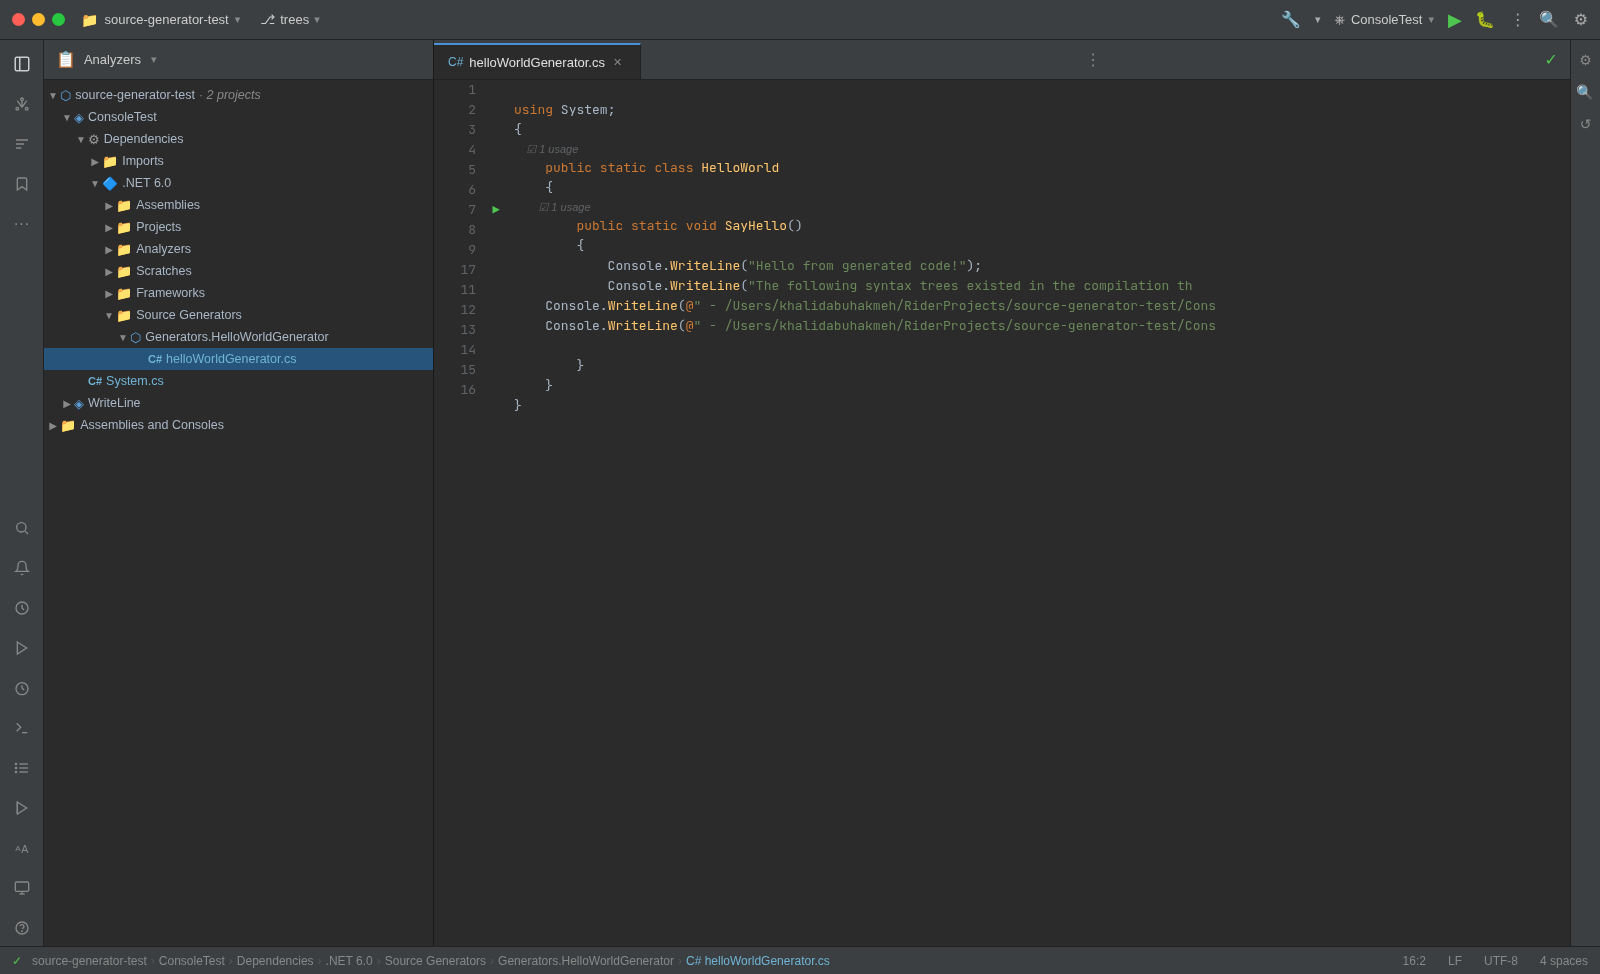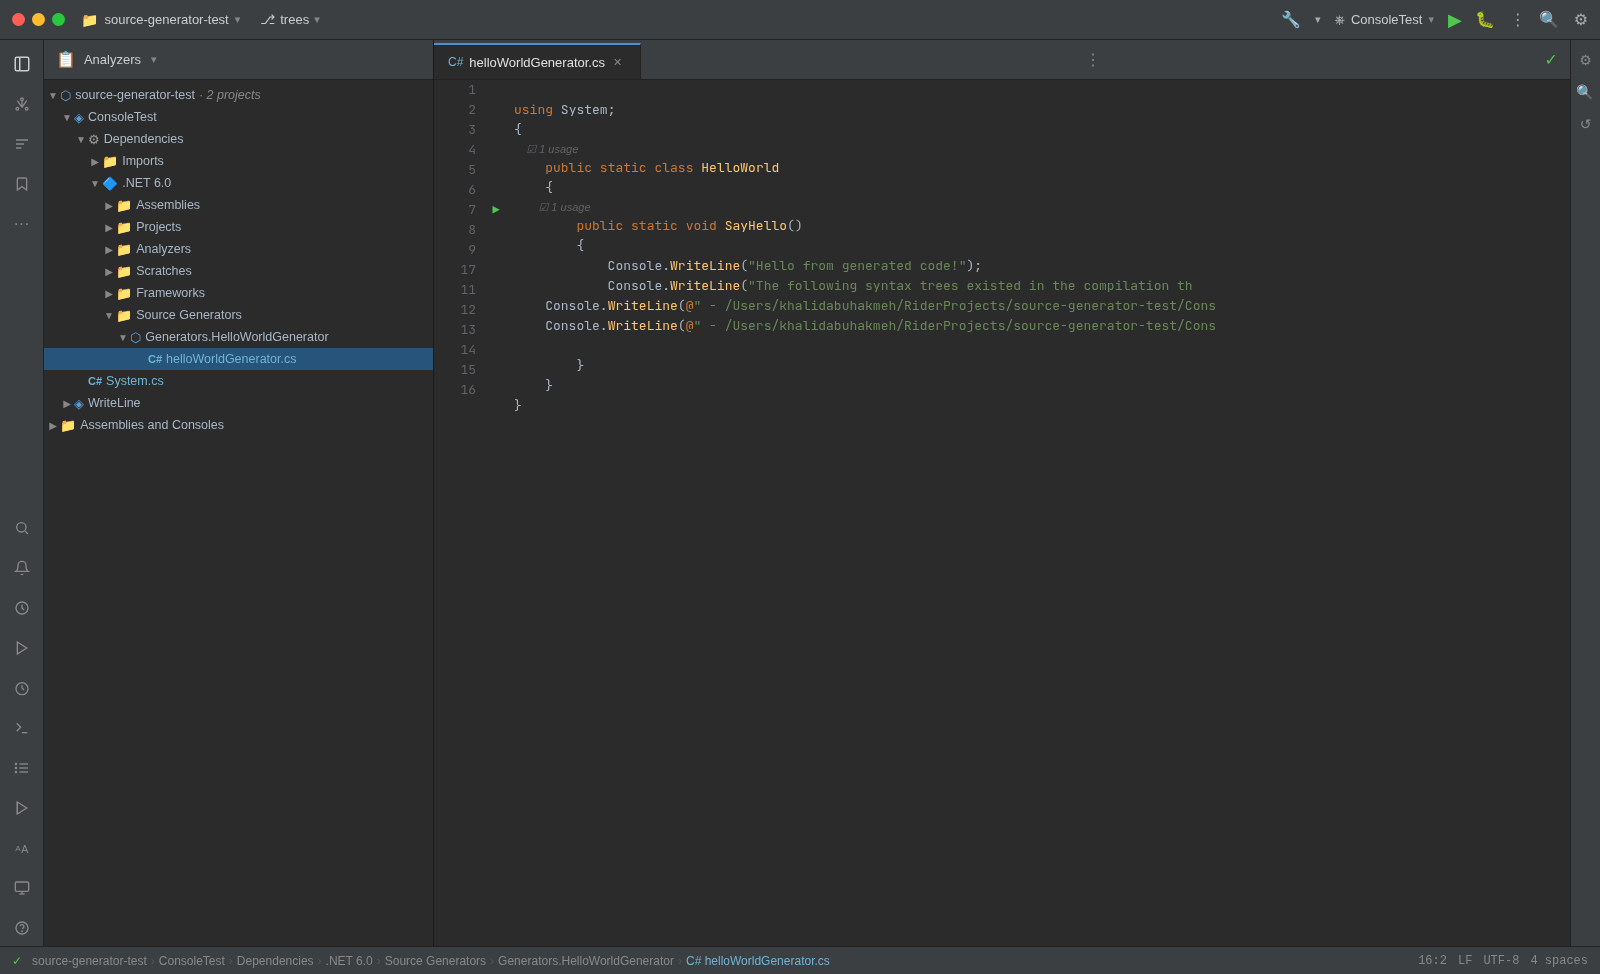--- a/index.html
+++ b/index.html
@@ -303,22 +303,21 @@
       display: flex;
       align-items: center;
       gap: 4px;
       color: #888;
       font-size: 12px;
     }
     .breadcrumb-sep { color: #555; }
     .status-right {
       margin-left: auto;
       display: flex;
-      gap: 11px;
-      font-family: Liberation Mono, monospace;
+      gap: 22px;
     }
     
     ::-webkit-scrollbar { width: 8px; height: 8px; }
     ::-webkit-scrollbar-track { background: #2b2b2b; }
     ::-webkit-scrollbar-thumb { background: #4a4e51; border-radius: 4px; }
   </style>
 </head>
 <body>
 
 <div class="titlebar">

